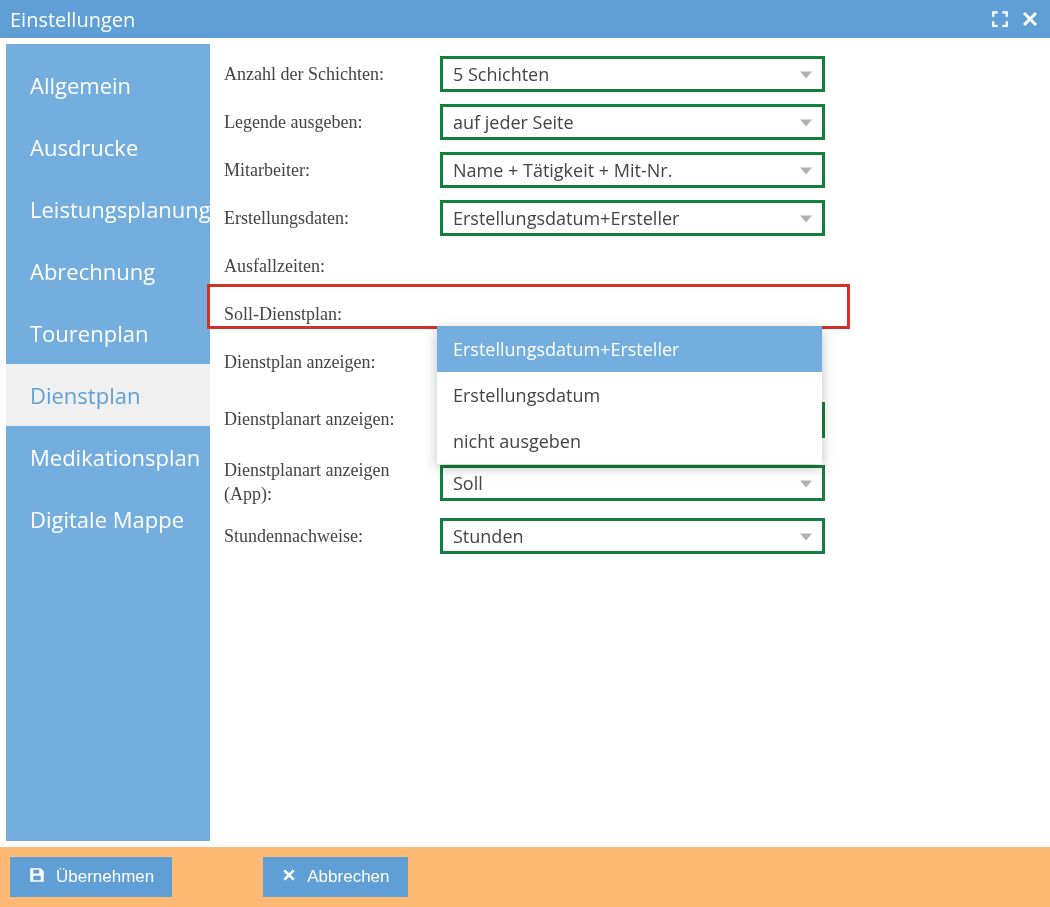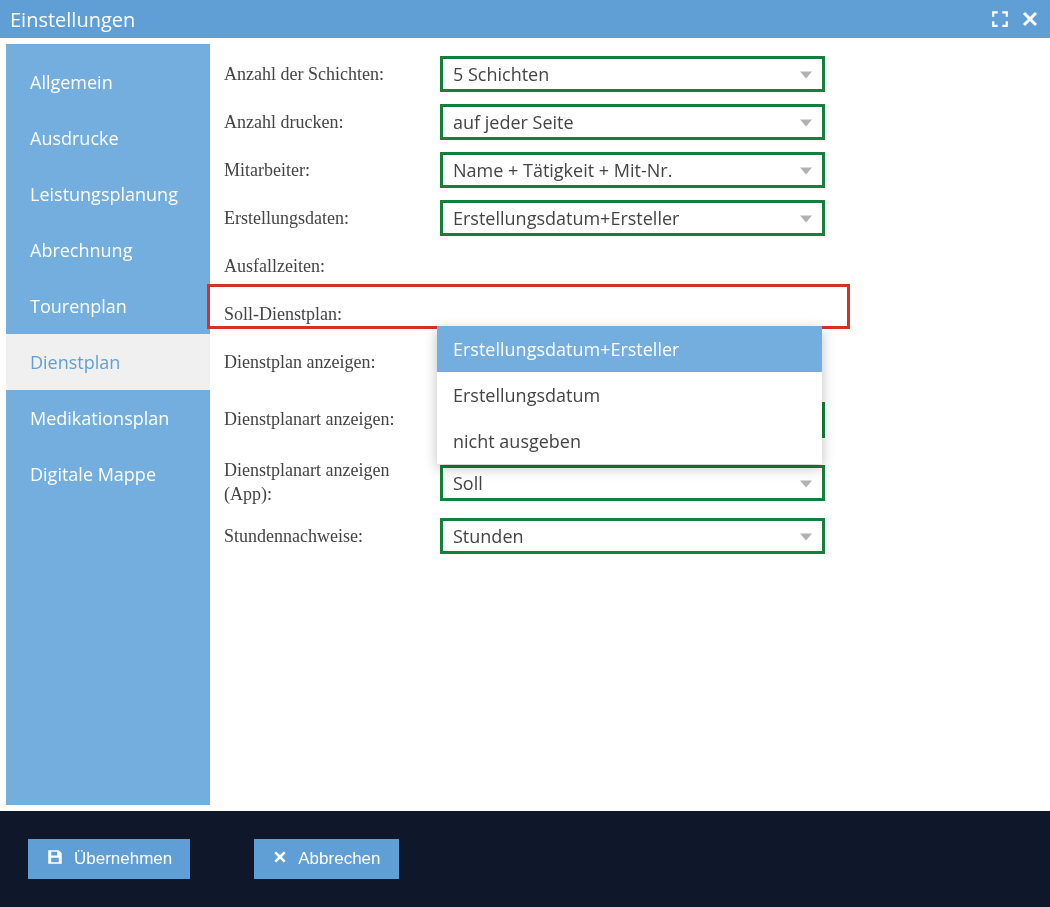--- a/index.html
+++ b/index.html
@@ -46,21 +46,21 @@
   .sidebar {
     width: 204px;
     background: #73aede;
     color: #fff;
     display: flex;
     flex-direction: column;
     padding-top: 10px;
   }
   .sidebar-item {
     padding: 16px 8px 16px 24px;
-    font-size: 18px;
+    font-size: 22px;
     cursor: pointer;
     color: #fff;
   }
   .sidebar-item.active {
     background: #f0f0f0;
     color: #5f9fd6;
   }
   .main {
     flex: 1;
     background: #fff;
@@ -120,24 +120,24 @@
     padding: 11px 16px;
     font-size: 18px;
     color: #444;
     cursor: pointer;
   }
   .dropdown-item.sel {
     background: #73aede;
     color: #fff;
   }
   .footer {
-    background: #0f172a;
-    padding: 28px;
-    display: flex;
-    gap: 64px;
+    background: #fdba74;
+    padding: 10px;
+    display: flex;
+    gap: 91px;
   }
   .btn {
     background: #5f9fd6;
     color: #fff;
     border: none;
     height: 40px;
     padding: 0 18px;
     font-size: 17px;
     display: inline-flex;
     align-items: center;
@@ -189,21 +189,21 @@
         <div class="form-label">Anzahl der Schichten:</div>
         <div class="select">
           <span>5 Schichten</span>
           <span class="chev"><svg class="chev-svg" viewBox="0 0 10 10">
                 <path d="M0 2 L5 8 L10 2 Z"></path>
               </svg></span>
         </div>
       </div>
 
       <div class="form-row">
-        <div class="form-label">Anzahl drucken:</div>
+        <div class="form-label">Legende ausgeben:</div>
         <div class="select">
           <span>auf jeder Seite</span>
           <span class="chev"><svg class="chev-svg" viewBox="0 0 10 10">
                 <path d="M0 2 L5 8 L10 2 Z"></path>
               </svg></span>
         </div>
       </div>
 
       <div class="form-row">
         <div class="form-label">Mitarbeiter:</div>

